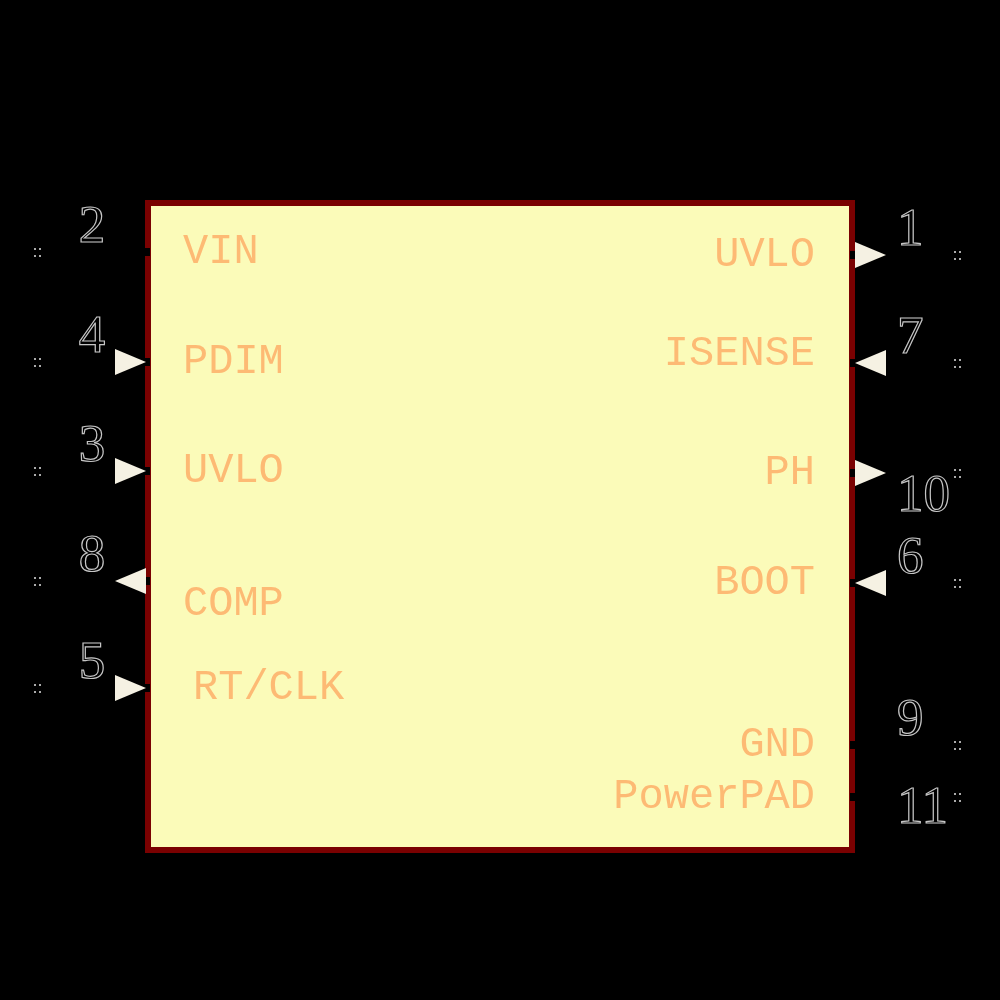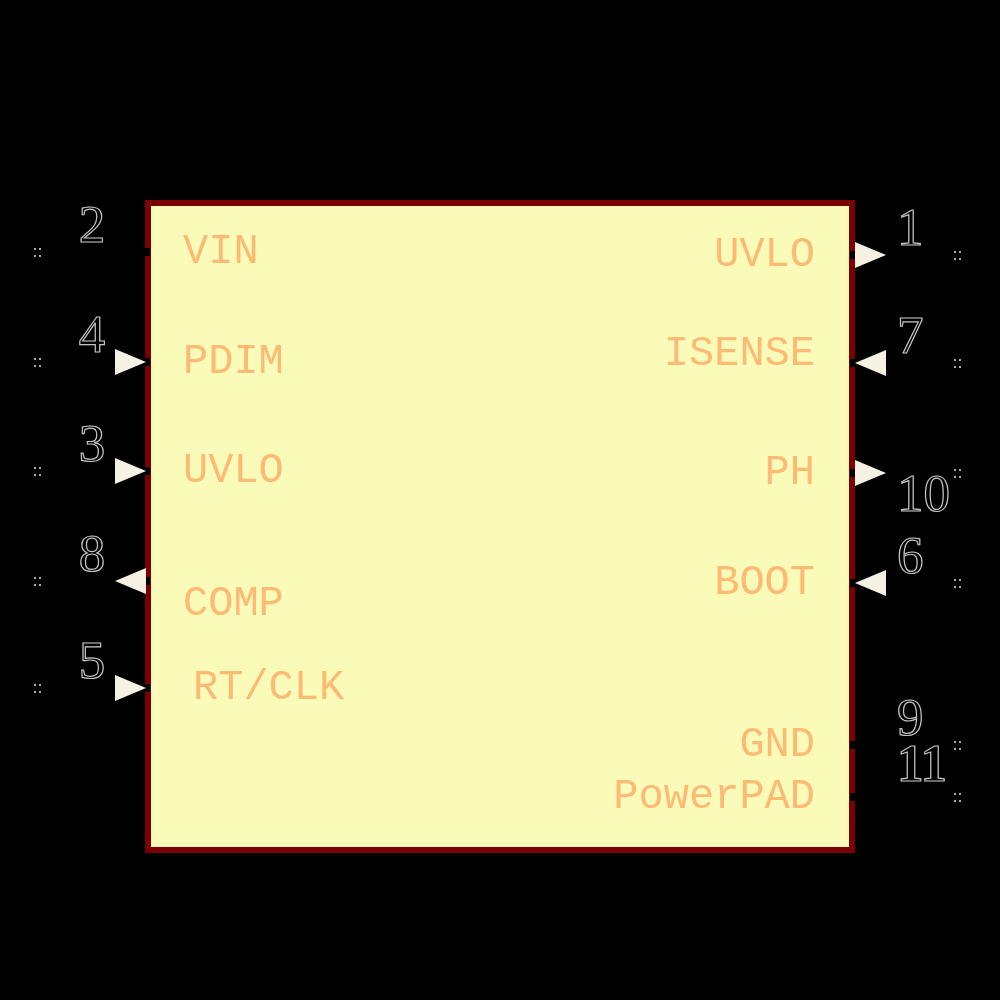--- a/index.html
+++ b/index.html
@@ -81,17 +81,17 @@
       <div class="stub" style="left: 850px; top: 579px;"></div>
       <div class="arrow tip-left" style="left: 855px; top: 570px;"></div>
       <div class="num" style="left: 897px; top: 528px;">6</div>
       <div class="lbl rightside" style="top: 557px; right: 185px;">BOOT</div>
       <div class="dots" style="left: 954px; top: 579px;"></div>
       <div class="stub" style="left: 850px; top: 741px;"></div>
       <div class="num" style="left: 897px; top: 690px;">9</div>
       <div class="lbl rightside" style="top: 719px; right: 185px;">GND</div>
       <div class="dots" style="left: 954px; top: 741px;"></div>
       <div class="stub" style="left: 850px; top: 793px;"></div>
-      <div class="num" style="left: 897px; top: 736px; font-weight: bold;">11</div>
+      <div class="num" style="left: 897px; top: 778px;">11</div>
       <div class="lbl rightside" style="top: 771px; right: 185px;">PowerPAD</div>
       <div class="dots" style="left: 954px; top: 793px;"></div>
     </div>
 </div>
 
 </body></html>

